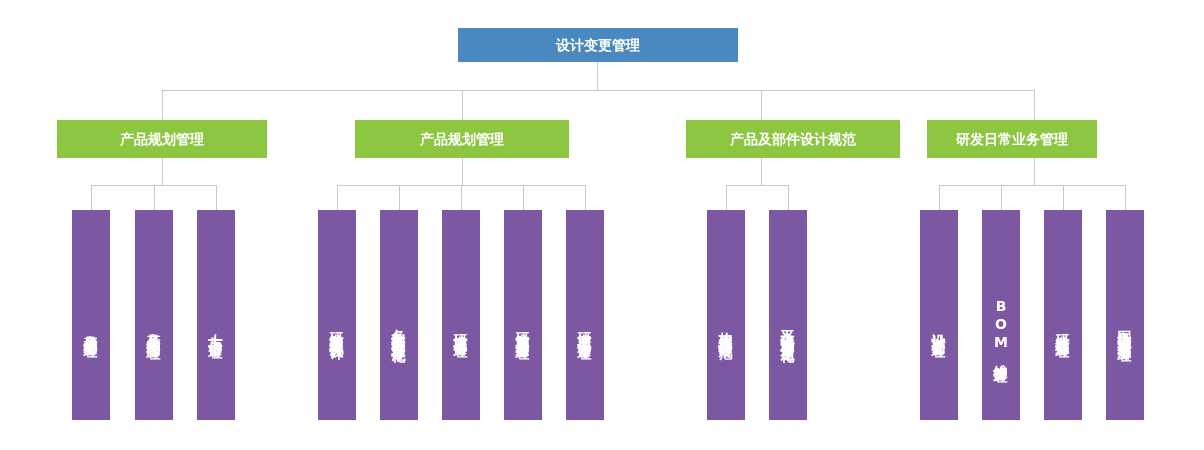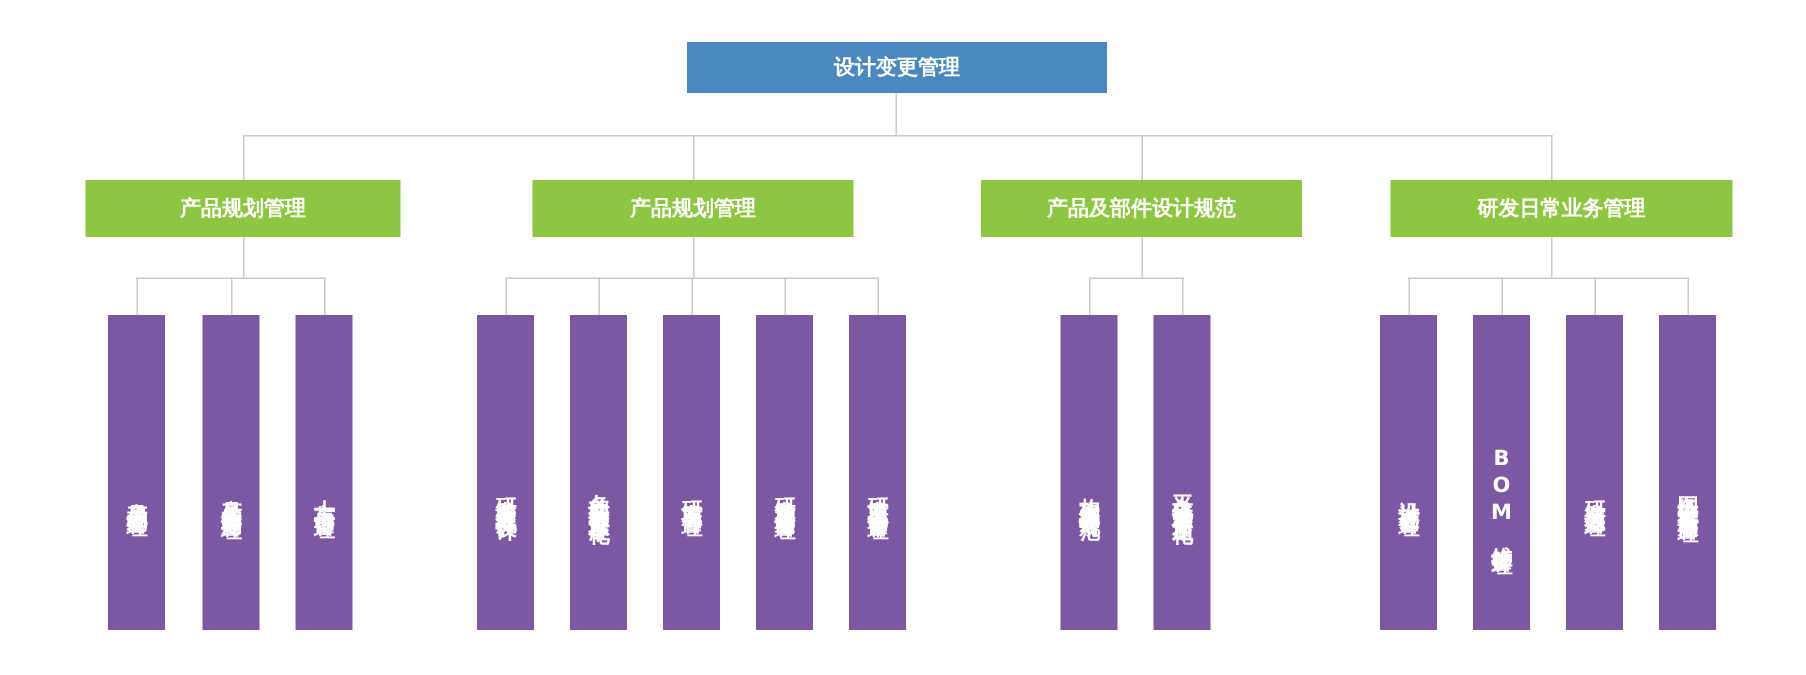--- a/index.html
+++ b/index.html
@@ -28,22 +28,22 @@
 
   <div class="vline" style="left:597px;top:62px;height:28px"></div>
   <div class="hline" style="left:162px;top:90px;width:873px"></div>
   <div class="vline" style="left:162px;top:90px;height:30px"></div>
   <div class="vline" style="left:462px;top:90px;height:30px"></div>
   <div class="vline" style="left:761px;top:90px;height:30px"></div>
   <div class="vline" style="left:1034px;top:90px;height:30px"></div>
 
   <div class="node group" style="left:57px;width:210px">产品规划管理</div>
   <div class="node group" style="left:355px;width:214px">产品规划管理</div>
-  <div class="node group" style="left:654px;width:214px">产品及部件设计规范</div>
-  <div class="node group" style="left:927px;width:228px">研发日常业务管理</div>
+  <div class="node group" style="left:686px;width:214px">产品及部件设计规范</div>
+  <div class="node group" style="left:927px;width:170px">研发日常业务管理</div>
 
   <div class="vline" style="left:162px;top:158px;height:27px"></div>
   <div class="hline" style="left:91px;top:185px;width:126px"></div>
   <div class="vline" style="left:91px;top:185px;height:25px"></div>
   <div class="vline" style="left:154px;top:185px;height:25px"></div>
   <div class="vline" style="left:216px;top:185px;height:25px"></div>
 
   <div class="vline" style="left:462px;top:158px;height:27px"></div>
   <div class="hline" style="left:337px;top:185px;width:249px"></div>
   <div class="vline" style="left:337px;top:185px;height:25px"></div>

